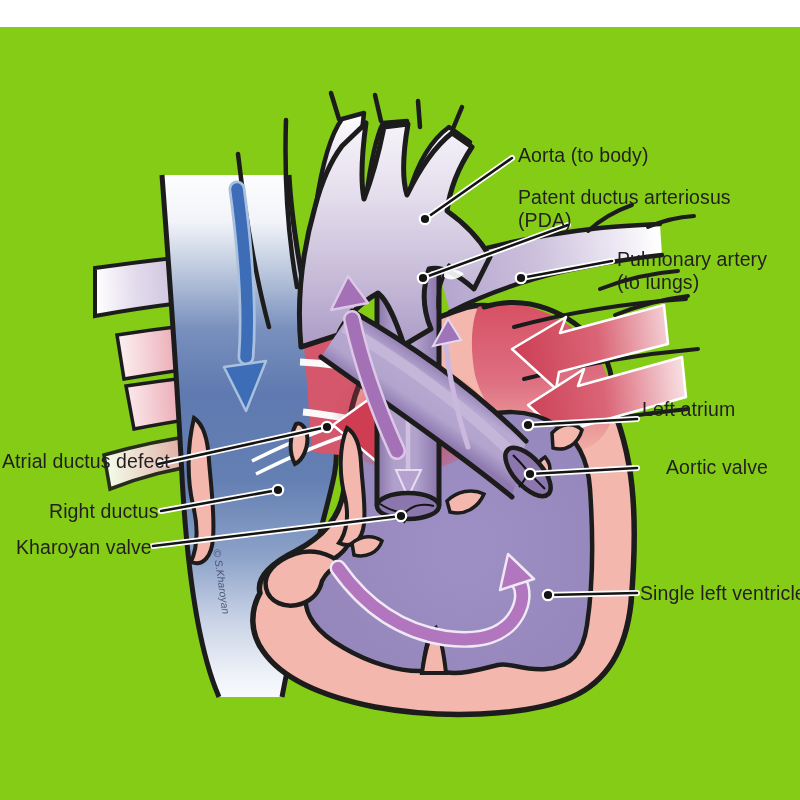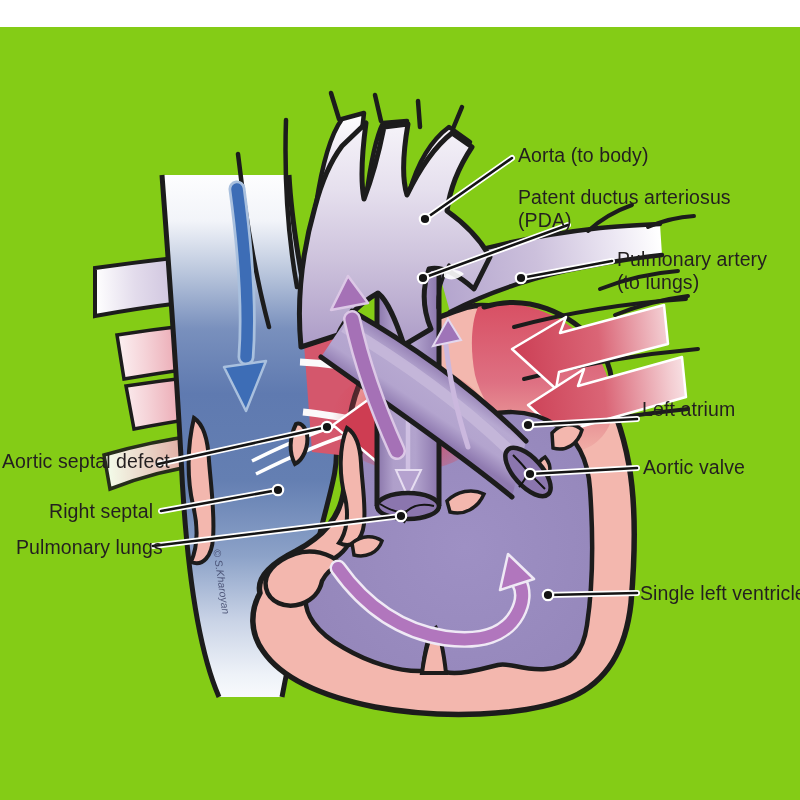--- a/index.html
+++ b/index.html
@@ -268,21 +268,21 @@
       <circle cx="278" cy="463" r="5.2"></circle>
       <circle cx="401" cy="489" r="5.2"></circle>
     </g>
   </g>
 </svg>
 
 <div class="lbl" style="left:518px;top:117px">Aorta (to body)</div>
 <div class="lbl" style="left:617px;top:221px"><span>Pulmonary artery</span><span class="l2">(to lungs)</span></div>
 <div class="lbl" style="left:518px;top:159px"><span>Patent ductus arteriosus</span><span class="l2">(PDA)</span></div>
 <div class="lbl" style="left:642px;top:371px">Left atrium</div>
-<div class="lbl" style="left:643px;top:429px">Aortic valve</div>
+<div class="lbl" style="left:666px;top:429px">Aortic valve</div>
 <div class="lbl" style="left:640px;top:555px">Single left ventricle</div>
-<div class="lbl" style="left:2px;top:423px"><span>Aortic septal defect</span></div>
-<div class="lbl" style="left:49px;top:473px">Right septal</div>
-<div class="lbl" style="left:16px;top:509px">Pulmonary lungs</div>
+<div class="lbl" style="left:2px;top:423px"><span>Atrial ductus defect</span></div>
+<div class="lbl" style="left:49px;top:473px">Right ductus</div>
+<div class="lbl" style="left:16px;top:509px">Kharoyan valve</div>
 
 <div id="sig">© S.Kharoyan</div>
 
 </div>
 
 </body></html>

